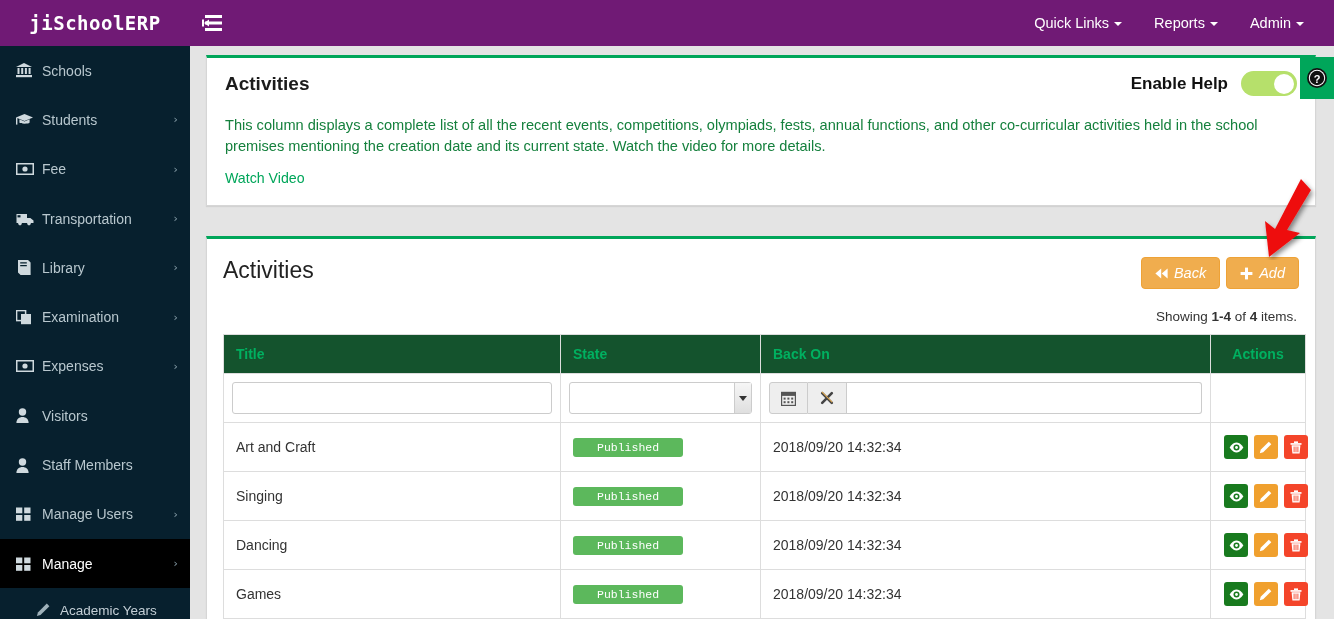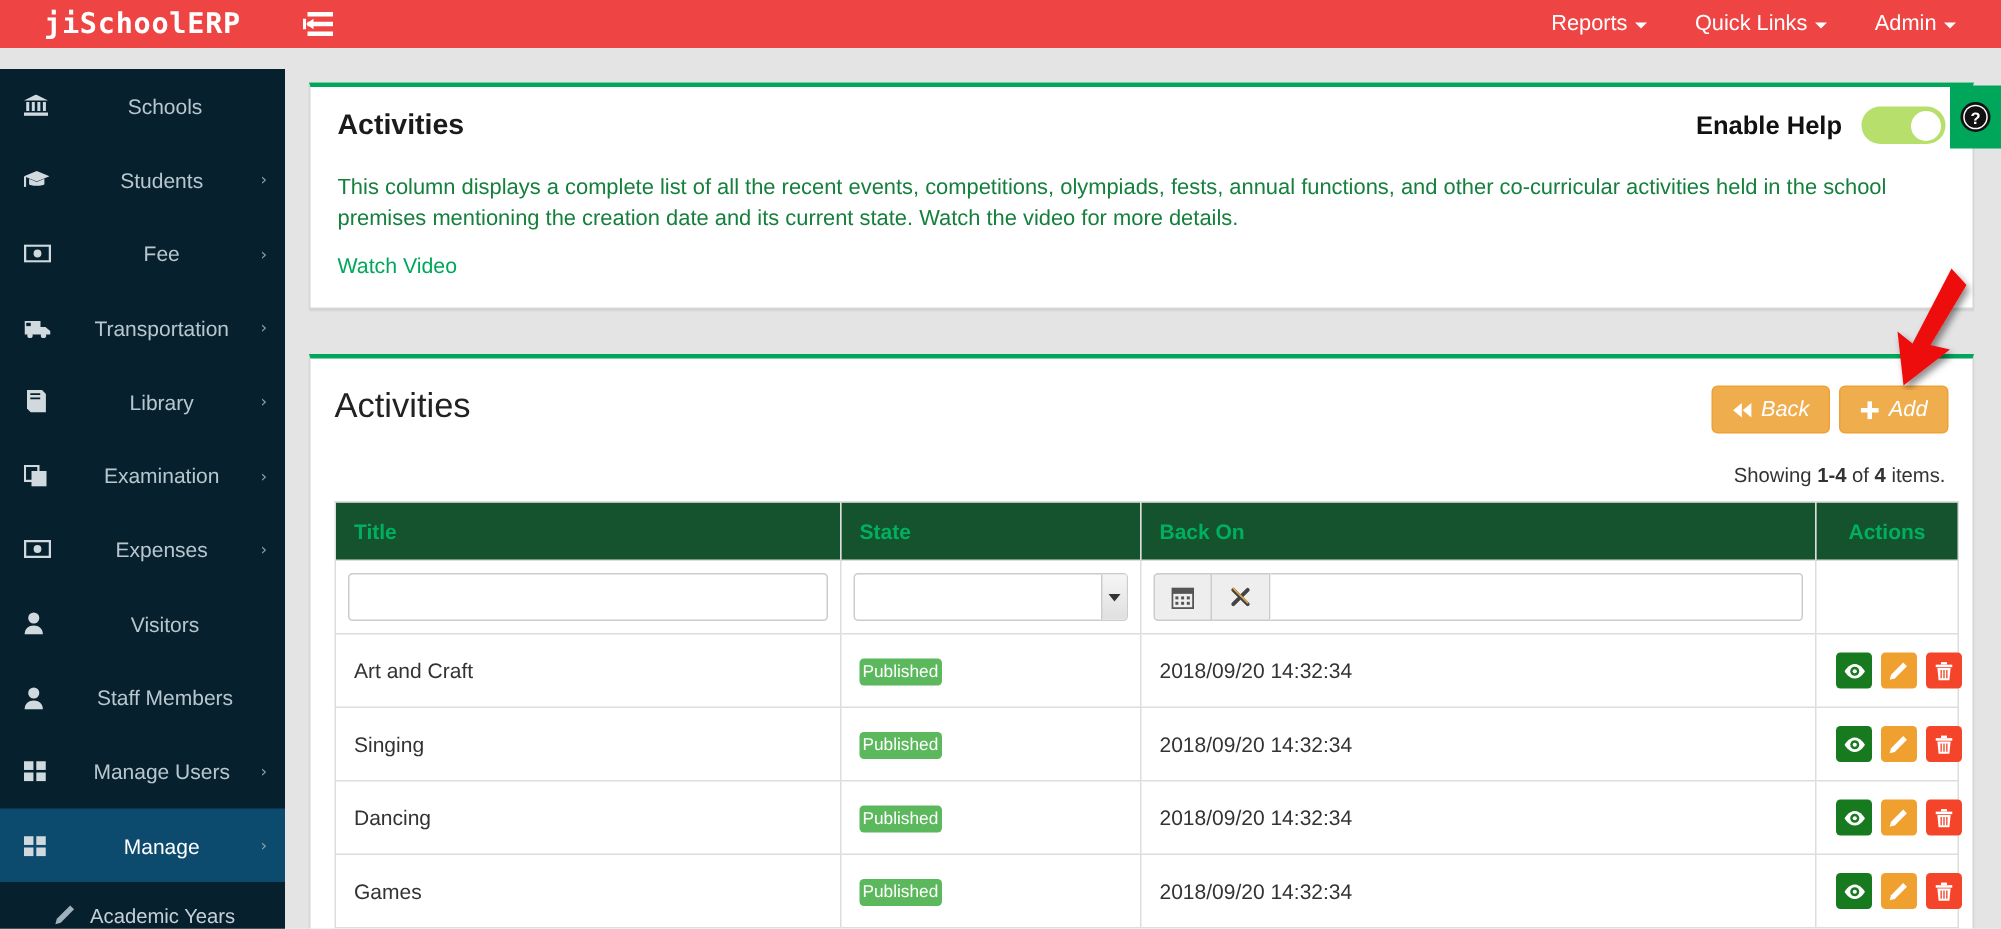--- a/index.html
+++ b/index.html
@@ -6,22 +6,22 @@
   html, body {
     width: 1334px; height: 619px;
     font-family: "Liberation Sans", sans-serif;
     background: #e4e4e4;
     overflow: hidden;
   }
 
   
   .navbar {
     position: absolute; top: 0; left: 0;
-    width: 1334px; height: 32px;
-    background: #ef4444;
+    width: 1334px; height: 46px;
+    background: #701a75;
     display: flex; align-items: center;
     z-index: 40;
   }
   .brand {
     width: 190px; height: 46px;
     display: flex; align-items: center; justify-content: center;
     color: #fff; font-size: 19px; font-weight: bold;
     letter-spacing: 0.5px;
     font-family: "DejaVu Sans Mono", monospace;
   }
@@ -54,23 +54,23 @@
     position: absolute; top: 46px; left: 0;
     width: 190px; height: 573px;
     background: #07202e;
     overflow: hidden;
   }
   .side-item {
     height: 49.3px;
     display: flex; align-items: center;
     padding: 0 12px 0 16px;
     color: #b8c7ce; font-size: 14px;
-    cursor: pointer; position: relative; text-align: center;
-  }
-  .side-item.active { background: #0c4a6e; color: #fff; }
+    cursor: pointer; position: relative;
+  }
+  .side-item.active { background: #000000; color: #fff; }
   .side-ico {
     width: 26px; min-width: 26px;
     display: inline-flex; align-items: center;
     color: #cfd9de;
   }
   .side-label { flex: 1; }
   .side-arrow {
     font-size: 11px; color: #8aa0ab;
     font-family: "DejaVu Sans", sans-serif;
   }
@@ -212,21 +212,21 @@
   .date-btn + .date-btn { border-left: none; }
   .date-field {
     flex: 1; border: 1px solid #ccc; border-left: none;
     border-radius: 0 3px 3px 0; background: #fff;
     font-size: 13px; padding: 4px 8px;
     font-family: "Liberation Sans", sans-serif;
   }
 
   .badge-pub {
     display: inline-block; background: #5cb85c; color: #fff;
-    font-size: 11.5px; padding: 3px 2px; border-radius: 3px;
+    font-size: 11.5px; padding: 3px 24px; border-radius: 3px; font-family: Liberation Mono, monospace;
   }
 
   .act-cell { text-align: center; white-space: nowrap; }
   .act-btn {
     display: inline-flex; align-items: center; justify-content: center;
     width: 24px; height: 24px; border-radius: 3px;
     cursor: pointer; vertical-align: middle; margin: 0 1px;
     border: none;
   }
   .act-view { background: #187a1e; }
@@ -249,25 +249,25 @@
     <svg width="20" height="16" viewBox="0 0 20 16">
       <rect x="3" y="0" width="17" height="3" fill="#fff"></rect>
       <rect x="3" y="6.5" width="17" height="3" fill="#fff"></rect>
       <rect x="3" y="13" width="17" height="3" fill="#fff"></rect>
       <path d="M7 4.5 L2 8 L7 11.5 Z" fill="#fff"></path>
       <rect x="0" y="4.5" width="2" height="7" fill="#fff"></rect>
     </svg>
   </div>
   <div class="nav-right">
     <div class="nav-item">
-      <span>Reports</span>
+      <span>Quick Links</span>
       <span class="caret-dn"></span>
     </div>
     <div class="nav-item">
-      <span>Quick Links</span>
+      <span>Reports</span>
       <span class="caret-dn"></span>
     </div>
     <div class="nav-item">
       <span>Admin</span>
       <span class="caret-dn"></span>
     </div>
   </div>
 </div>
 
 <div class="sidebar">

